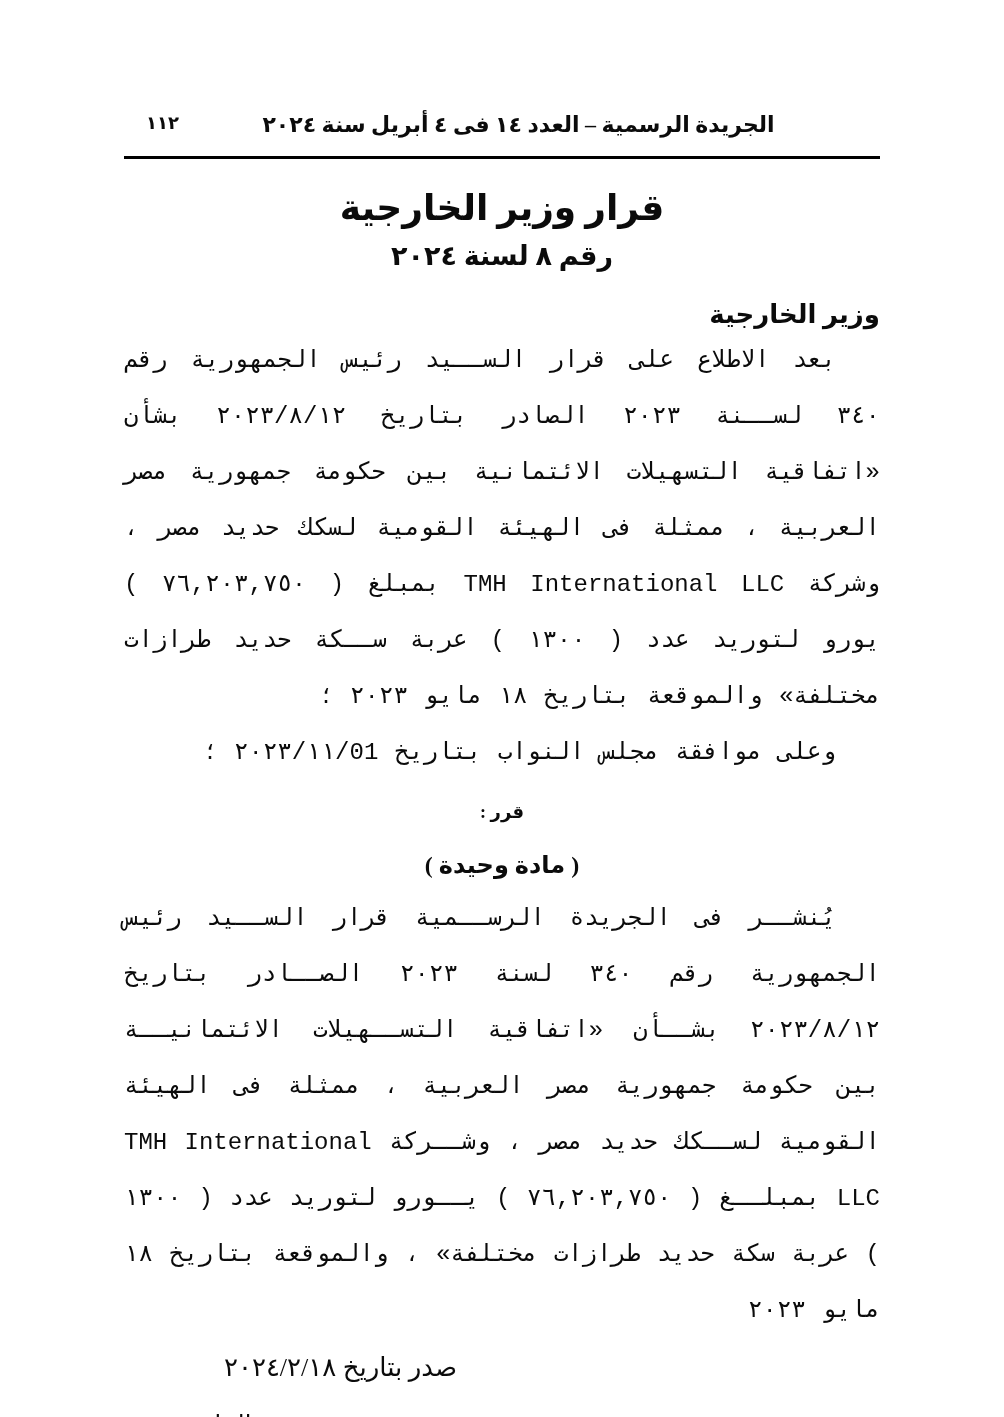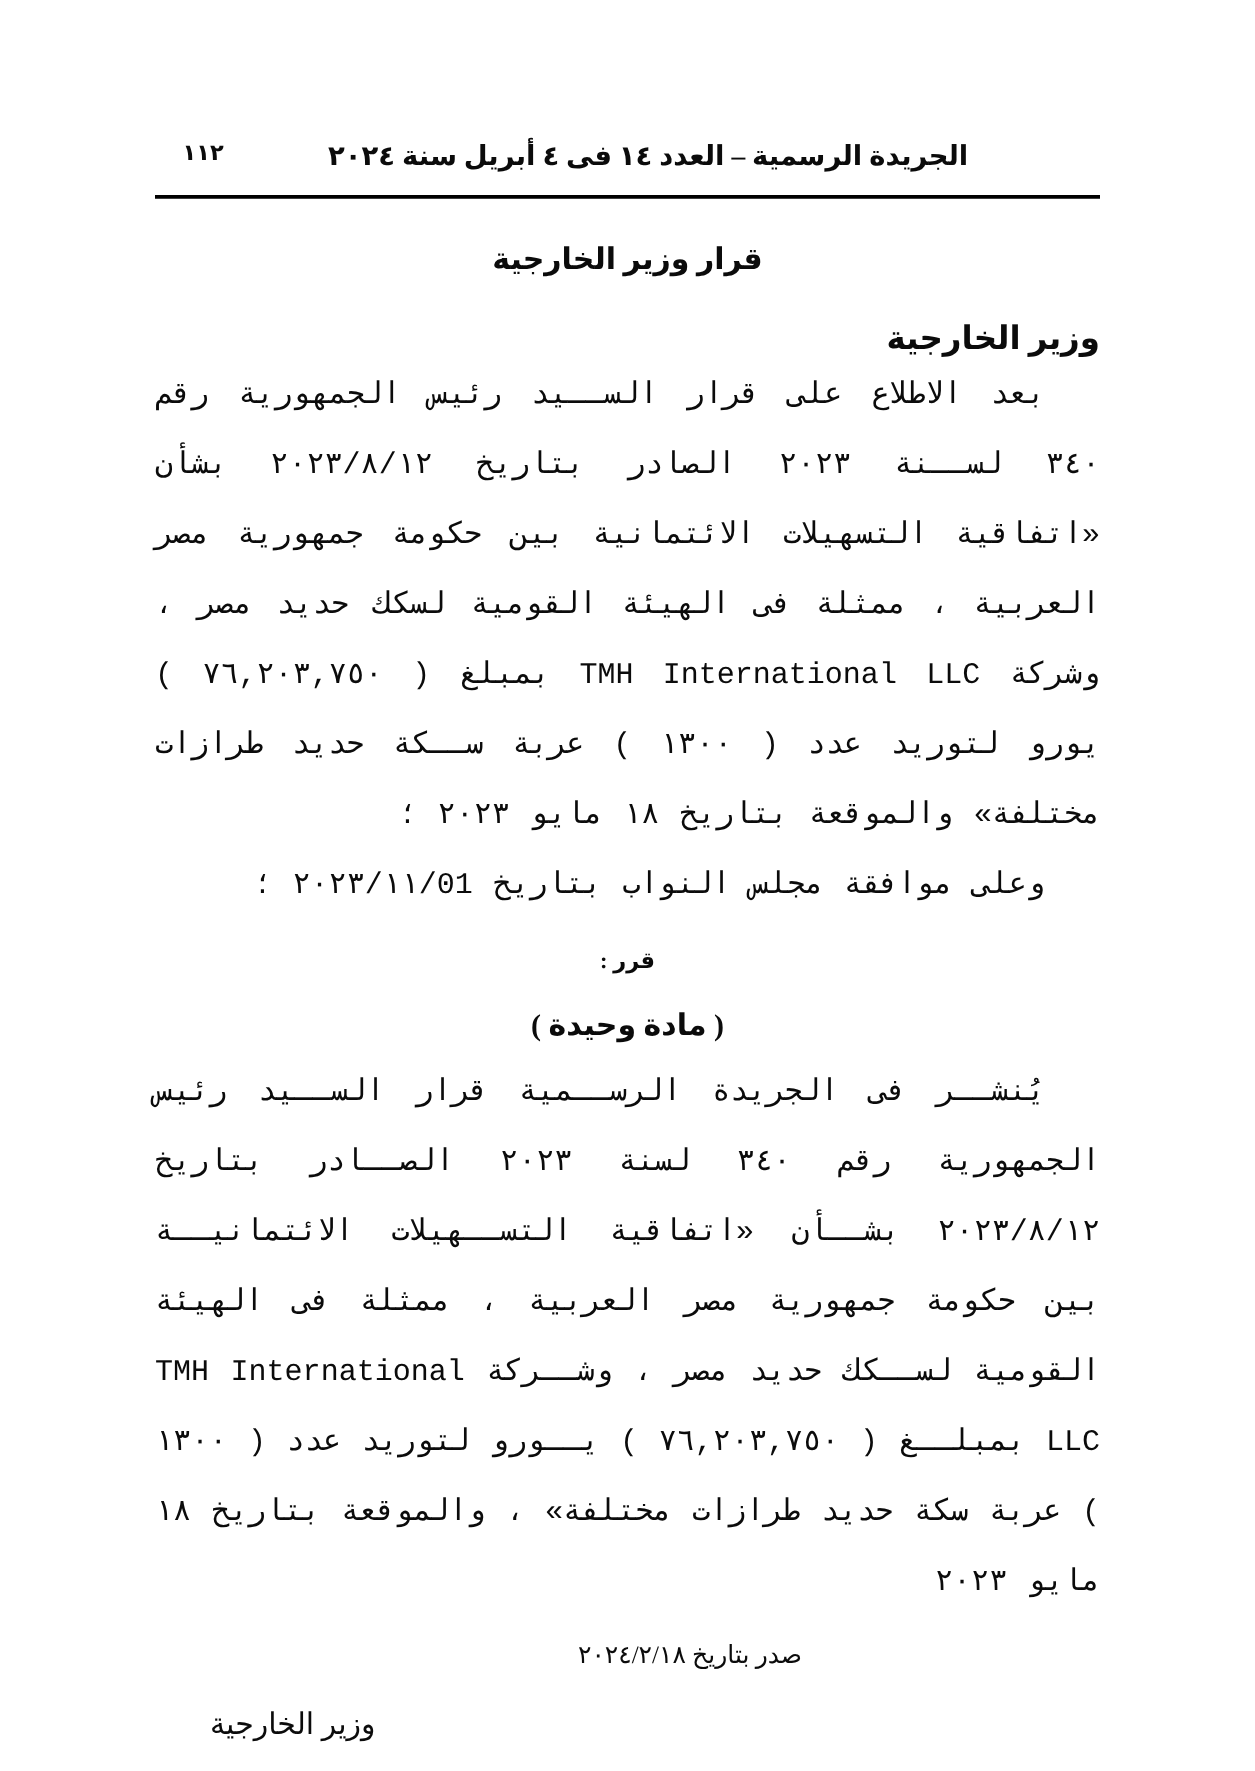--- a/index.html
+++ b/index.html
@@ -37,21 +37,21 @@
     margin-left:32px;
   }
   .rule {
     margin-top:8px;
     border-bottom:3px solid #000;
     width:100%;
   }
   .decree-title {
     margin-top:26px;
     text-align:center;
-    font-size:24px;
+    font-size:36px;
     line-height:46px;
     font-weight:bold;
   }
   .decree-number {
     margin-top:6px;
     text-align:center;
     font-size:27px;
     line-height:38px;
     font-weight:bold;
   }
@@ -77,25 +77,25 @@
     font-weight:bold;
   }
   .article-heading {
     text-align:center;
     font-size:24px;
     line-height:52px;
     font-weight:bold;
   }
   .issued-line {
     margin-top:4px;
-    text-align:center;
+    text-align:left;
     padding-left:0;
     padding-right:0;
     margin-left:0;
-    font-size:20px;
+    font-size:26px;
     line-height:50px;
     direction:rtl;
     
     padding-inline-start:0;
     margin-inline-start:0;
     margin-inline-end:100px;
   }
   .signature {
     margin-top:10px;
     text-align:left;           
@@ -122,20 +122,21 @@
 
   <header class="masthead">
     <div class="issue-line">الجريدة الرسمية – العدد ١٤ فى ٤ أبريل سنة ٢٠٢٤</div>
     <div class="page-number">١١٢</div>
   </header>
 
   <div class="rule"></div>
 
   <h1 class="decree-title">قرار وزير الخارجية</h1>
 
+  <h2 class="decree-number">رقم ٨ لسنة ٢٠٢٤</h2>
 
   <h3 class="authority">وزير الخارجية</h3>
 
   <p class="body-par indent">بعد الاطلاع على قرار الســيد رئيس الجمهورية رقم ٣٤٠ لســنة ٢٠٢٣ الصادر بتاريخ ٢٠٢٣/٨/١٢ بشأن «اتفاقية التسهيلات الائتمانية بين حكومة جمهورية مصر العربية ، ممثلة فى الهيئة القومية لسكك حديد مصر ، وشركة TMH International LLC بمبلغ ( ٧٦,٢٠٣,٧٥٠ ) يورو لتوريد عدد ( ١٣٠٠ ) عربة ســكة حديد طرازات مختلفة» والموقعة بتاريخ ١٨ مايو ٢٠٢٣ ؛</p>
 
   <p class="body-par indent">وعلى موافقة مجلس النواب بتاريخ ٢٠٢٣/١١/01 ؛</p>
 
 
   <div class="decree-word">قرر :</div>
 

